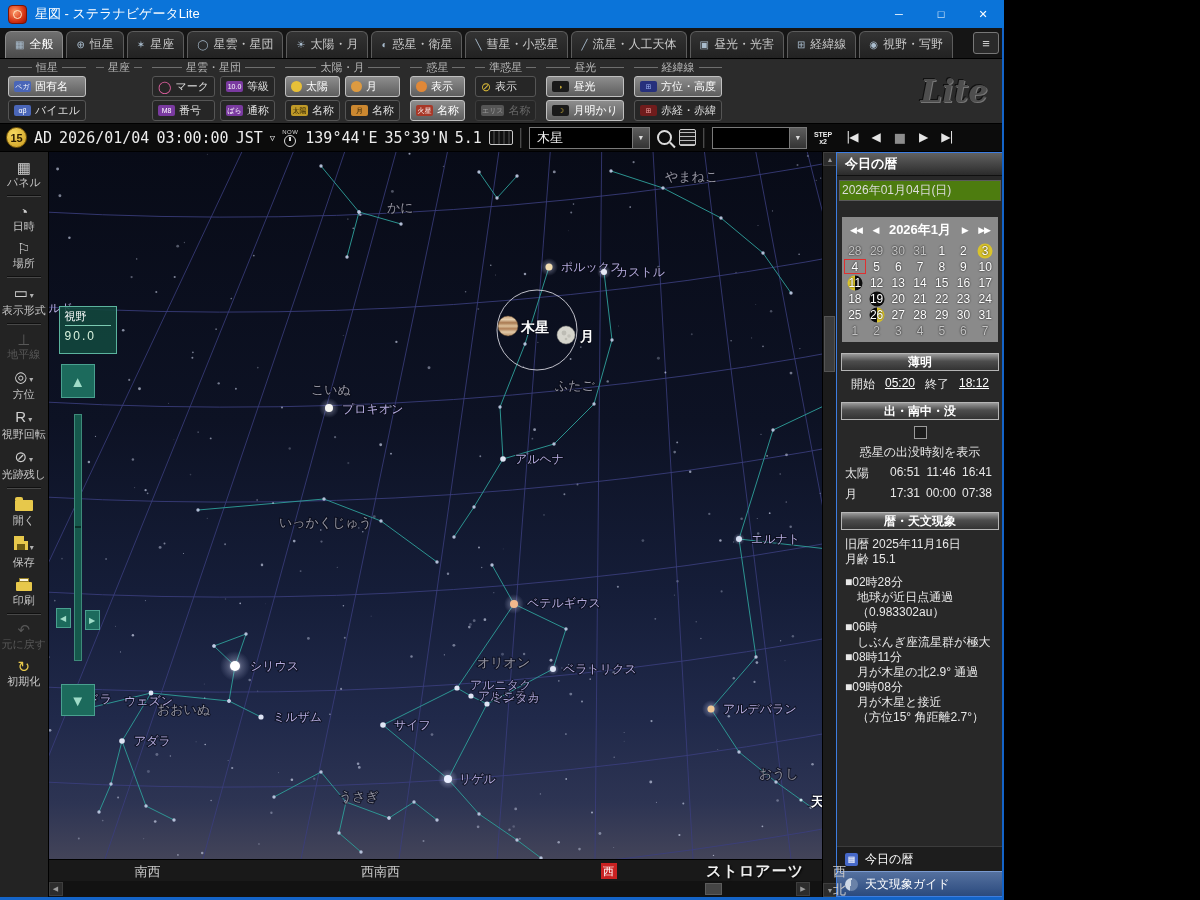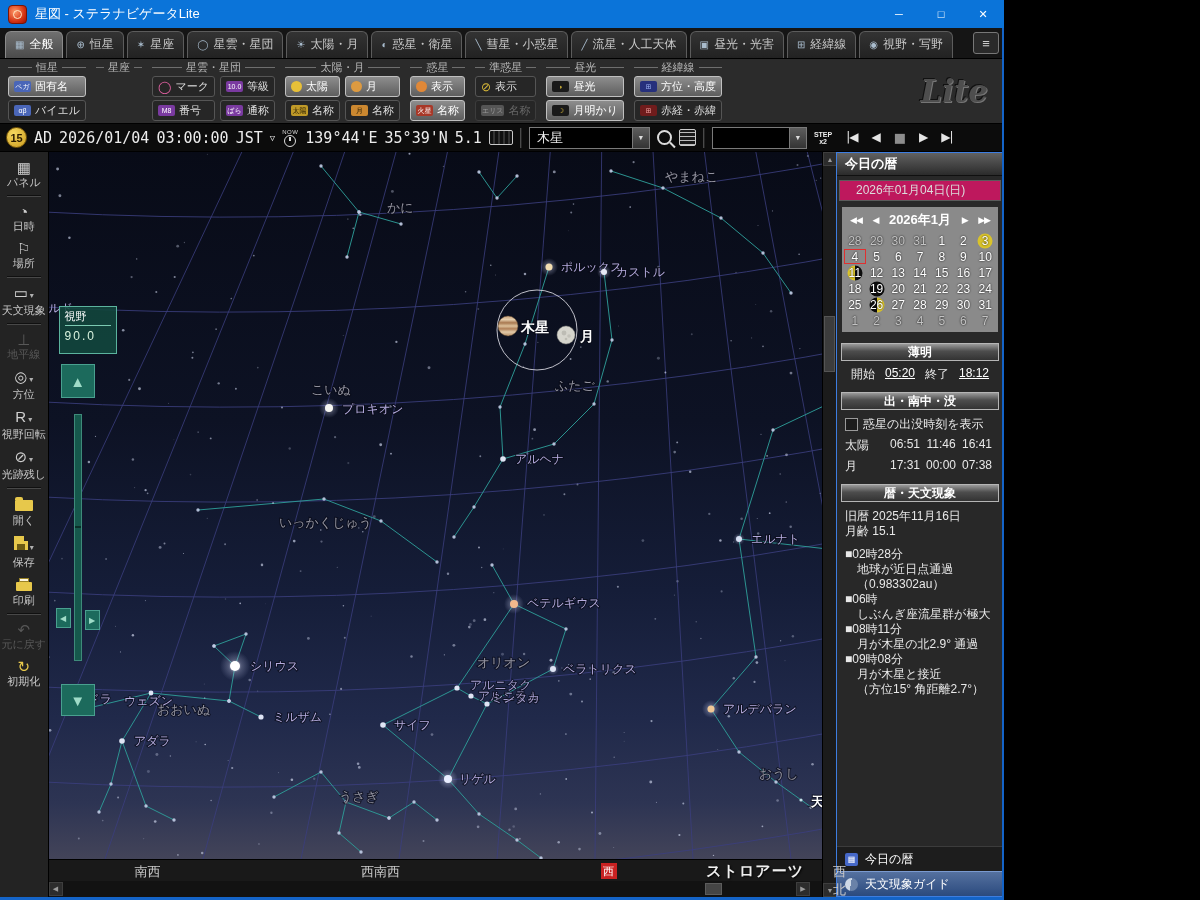--- a/index.html
+++ b/index.html
@@ -111,39 +111,39 @@
   .hthumb{position:absolute;left:642px;top:1px;width:17px;height:12px;background:#454545;border:1px solid #5c5c5c;box-sizing:border-box;}
   .hcorner{width:12px;height:16px;}
 
   .vscroll{width:14px;background:#1b1b1b;display:flex;flex-direction:column;border-left:1px solid #000;box-sizing:border-box;}
   .vtrack{flex:1;position:relative;}
   .vthumb{position:absolute;left:1px;top:150px;width:11px;height:56px;background:#3c3c3c;border:1px solid #555;box-sizing:border-box;}
 
   
   .rightpanel{width:201px;background:#282828;border:1px solid #3d7de0;box-sizing:border-box;display:flex;flex-direction:column;font-size:12px;color:#e8e8e8;}
   .ptitle{height:22px;line-height:22px;background:linear-gradient(#616161,#2b2b2b);font-weight:bold;font-size:13px;color:#fff;padding-left:8px;border-bottom:1px solid #101010;}
-  .pdate{margin:4px 2px 0;background:#be185d;border:1px solid #5a5a5a;color:#dcdcdc;padding:1px 16px;}
+  .pdate{margin:4px 2px 10px;background:#4d7c0f;border:1px solid #5a5a5a;color:#dcdcdc;padding:1px 2px;}
   .cal{margin:6px 5px 4px;background:#8a8a8a;padding:2px 2px 4px;}
   .calhead{display:flex;align-items:center;justify-content:space-between;padding:2px 6px;color:#fff;}
   .calhead b{font-size:13px;}
   .calhead span{font-size:9px;letter-spacing:-1px;}
   .calgrid{display:grid;grid-template-columns:repeat(7,1fr);row-gap:1px;margin-top:2px;}
   .cday{position:relative;height:15px;display:flex;align-items:center;justify-content:center;font-size:12px;color:#fff;}
   .cday.dim{color:#c3c3c3;}
   .cday .moon{position:absolute;width:15px;height:15px;border-radius:50%;left:50%;top:50%;transform:translate(-50%,-50%);}
   .moon.full{background:#d9c32b;}
   .moon.last{background:linear-gradient(90deg,#d9c32b 50%,#0d0d0d 50%);}
   .moon.new{background:#0d0d0d;}
   .moon.first{background:linear-gradient(90deg,#0d0d0d 50%,#d9c32b 50%);}
   .cday b{position:relative;font-weight:normal;text-shadow:0 0 2px #000;}
   .cday.sel{outline:1px solid #e03030;outline-offset:-1px;}
   .sechead{margin:7px 4px 3px;height:16px;line-height:16px;text-align:center;font-weight:bold;color:#fff;background:linear-gradient(#9a9a9a,#4d4d4d 45%,#333);border:1px solid #b5b5b5;}
   .twirow{display:flex;justify-content:center;gap:10px;padding:2px 0;}
   .twirow a{color:#fff;text-decoration:underline;}
-  .chkrow{display:flex;align-items:center;gap:5px;padding:3px 8px 2px;}
+  .chkrow{display:flex;align-items:center;gap:5px;padding:3px 8px 2px;flex-direction:column;}
   .chk{width:11px;height:11px;background:#1c1c1c;border:1px solid #9a9a9a;display:inline-block;}
   .rtsrow{display:grid;grid-template-columns:42px 1fr 1fr 1fr;padding:2px 8px;}
   .rtsrow span{text-align:center;}
   .rtsrow .nm{text-align:left;}
   .events{padding:4px 8px;line-height:15px;flex:1;overflow:hidden;}
   .pfootwrap{margin-top:auto;}
   .pfoot{height:24px;display:flex;align-items:center;gap:7px;padding-left:8px;background:#1d1d1d;border-top:1px solid #3c3c3c;color:#fff;}
   .pfoot.sel{background:linear-gradient(#55719f,#2b4a7e);border-top:1px solid #7a9ad0;}
   .fic{width:13px;height:13px;display:inline-flex;align-items:center;justify-content:center;font-size:8px;color:#fff;}
   .fic.cal8{background:#4668c8;border-radius:2px;}
@@ -399,21 +399,21 @@
       </span>
   </div>
 
   <div class="mainrow">
     <div class="sidebar" id="sidebar">
         <div class="sbitem"><span class="sbicon">▦</span><span>パネル</span></div>
         <div class="sbdiv"></div>
         <div class="sbitem"><span class="sbicon">◔</span><span>日時</span></div>
         <div class="sbitem"><span class="sbicon">⚐</span><span>場所</span></div>
         <div class="sbdiv"></div>
-        <div class="sbitem"><span class="sbicon">▭<span class="dd">▾</span></span><span>天文現象</span></div>
+        <div class="sbitem"><span class="sbicon">▭<span class="dd">▾</span></span><span>表示形式</span></div>
         <div class="sbdiv"></div>
         <div class="sbitem disabled"><span class="sbicon">⊥</span><span>地平線</span></div>
         <div class="sbitem"><span class="sbicon">◎<span class="dd">▾</span></span><span>方位</span></div>
         <div class="sbitem"><span class="sbicon">R<span class="dd">▾</span></span><span>視野回転</span></div>
         <div class="sbitem"><span class="sbicon">⊘<span class="dd">▾</span></span><span>光跡残し</span></div>
         <div class="sbdiv"></div>
         <div class="sbitem yellow"><span class="sbicon"><span class="i-folder"></span></span><span>開く</span></div>
         <div class="sbitem yellow"><span class="sbicon"><span class="i-floppy"></span><span class="dd">▾</span></span><span>保存</span></div>
         <div class="sbitem yellow"><span class="sbicon"><span class="i-printer"></span></span><span>印刷</span></div>
         <div class="sbdiv"></div>

